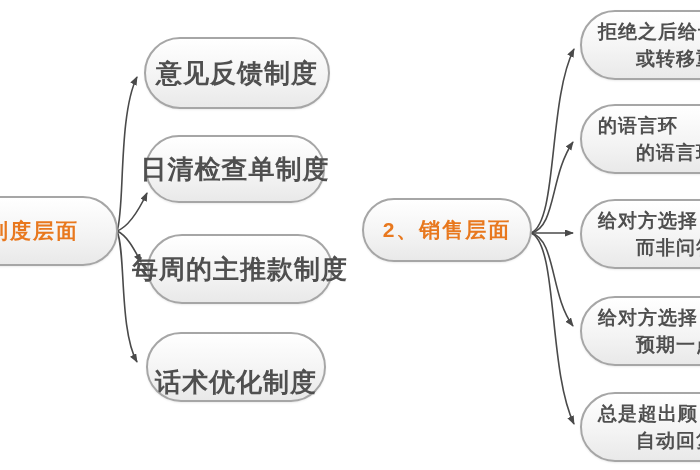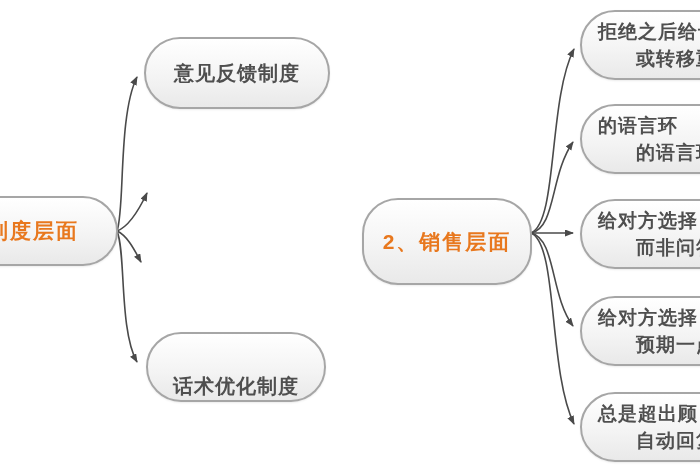--- a/index.html
+++ b/index.html
@@ -20,21 +20,21 @@
     position:absolute;
     box-sizing:border-box;
     display:flex;align-items:center;justify-content:center;
     background:linear-gradient(180deg,#ffffff 0%,#f4f4f4 55%,#e9e9e9 100%);
     border:2px solid #a6a6a6;
     border-radius:36px;
     box-shadow:0 1px 2px rgba(0,0,0,0.08);
   }
   .branch-label{
     color:#4f4f4f;
-    font-size:20px;
+    font-size:26px;
     font-weight:600;
     letter-spacing:1px;
     white-space:nowrap;
   }
   .root-label{
     color:#e8781e;
     font-size:21px;
     font-weight:bold;
     letter-spacing:2px;
     white-space:nowrap;
@@ -55,21 +55,21 @@
     white-space:nowrap;
   }
   .two-line .line2{padding-left:38px;}
 
   
   .n-left-root  {left:-52px; top:196px; width:170px; height:70px;}
   .n-lb1        {left:144px; top:37px;  width:186px; height:72px;}
   .n-lb2        {left:145px; top:135px; width:180px; height:68px;}
   .n-lb3        {left:147px; top:234px; width:186px; height:70px;}
   .n-lb4        {left:146px; top:332px; width:180px; height:70px;align-items:flex-end;}
-  .n-right-root {left:362px; top:198px; width:170px; height:87px;}
+  .n-right-root {left:362px; top:198px; width:170px; height:64px;}
   .n-rb1        {left:580px; top:10px;  width:190px; height:70px;}
   .n-rb2        {left:580px; top:104px; width:190px; height:70px;}
   .n-rb3        {left:580px; top:199px; width:190px; height:70px;}
   .n-rb4        {left:580px; top:296px; width:190px; height:70px;}
   .n-rb5        {left:580px; top:392px; width:190px; height:70px;}
 </style>
 </head>
 <body>
 
 <div class="stage">
@@ -93,20 +93,26 @@
     </g>
   </svg>
 
   <div class="node n-left-root">
     <span class="root-label">制度层面</span>
   </div>
 
   <div class="node n-lb1">
     <span class="branch-label">意见反馈制度</span>
   </div>
+  <div class="node n-lb2">
+    <span class="branch-label">日清检查单制度</span>
+  </div>
+  <div class="node n-lb3">
+    <span class="branch-label">每周的主推款制度</span>
+  </div>
   <div class="node n-lb4">
     <span class="branch-label">话术优化制度</span>
   </div>
 
   <div class="node n-right-root">
     <span class="root-label">2、销售层面</span>
   </div>
 
   <div class="node n-rb1 two-line">
     <span class="line line1">拒绝之后给予</span>

